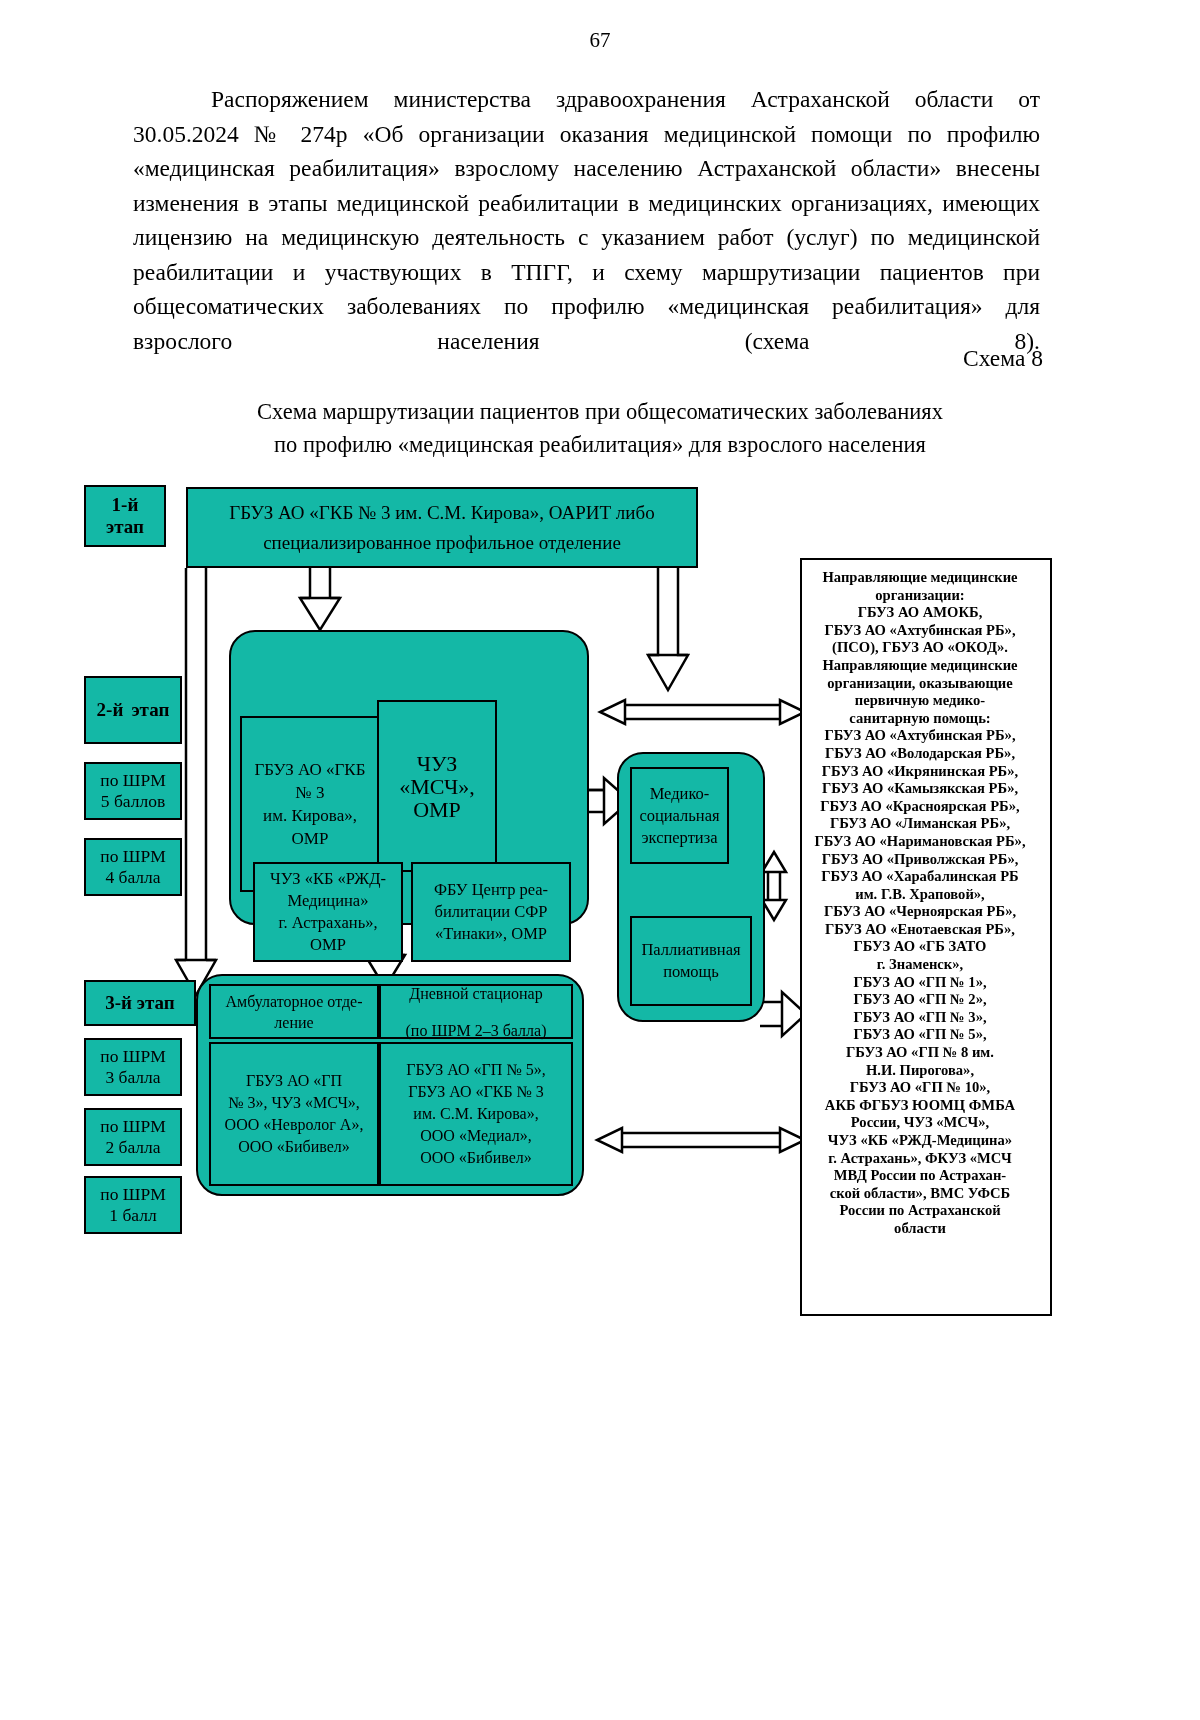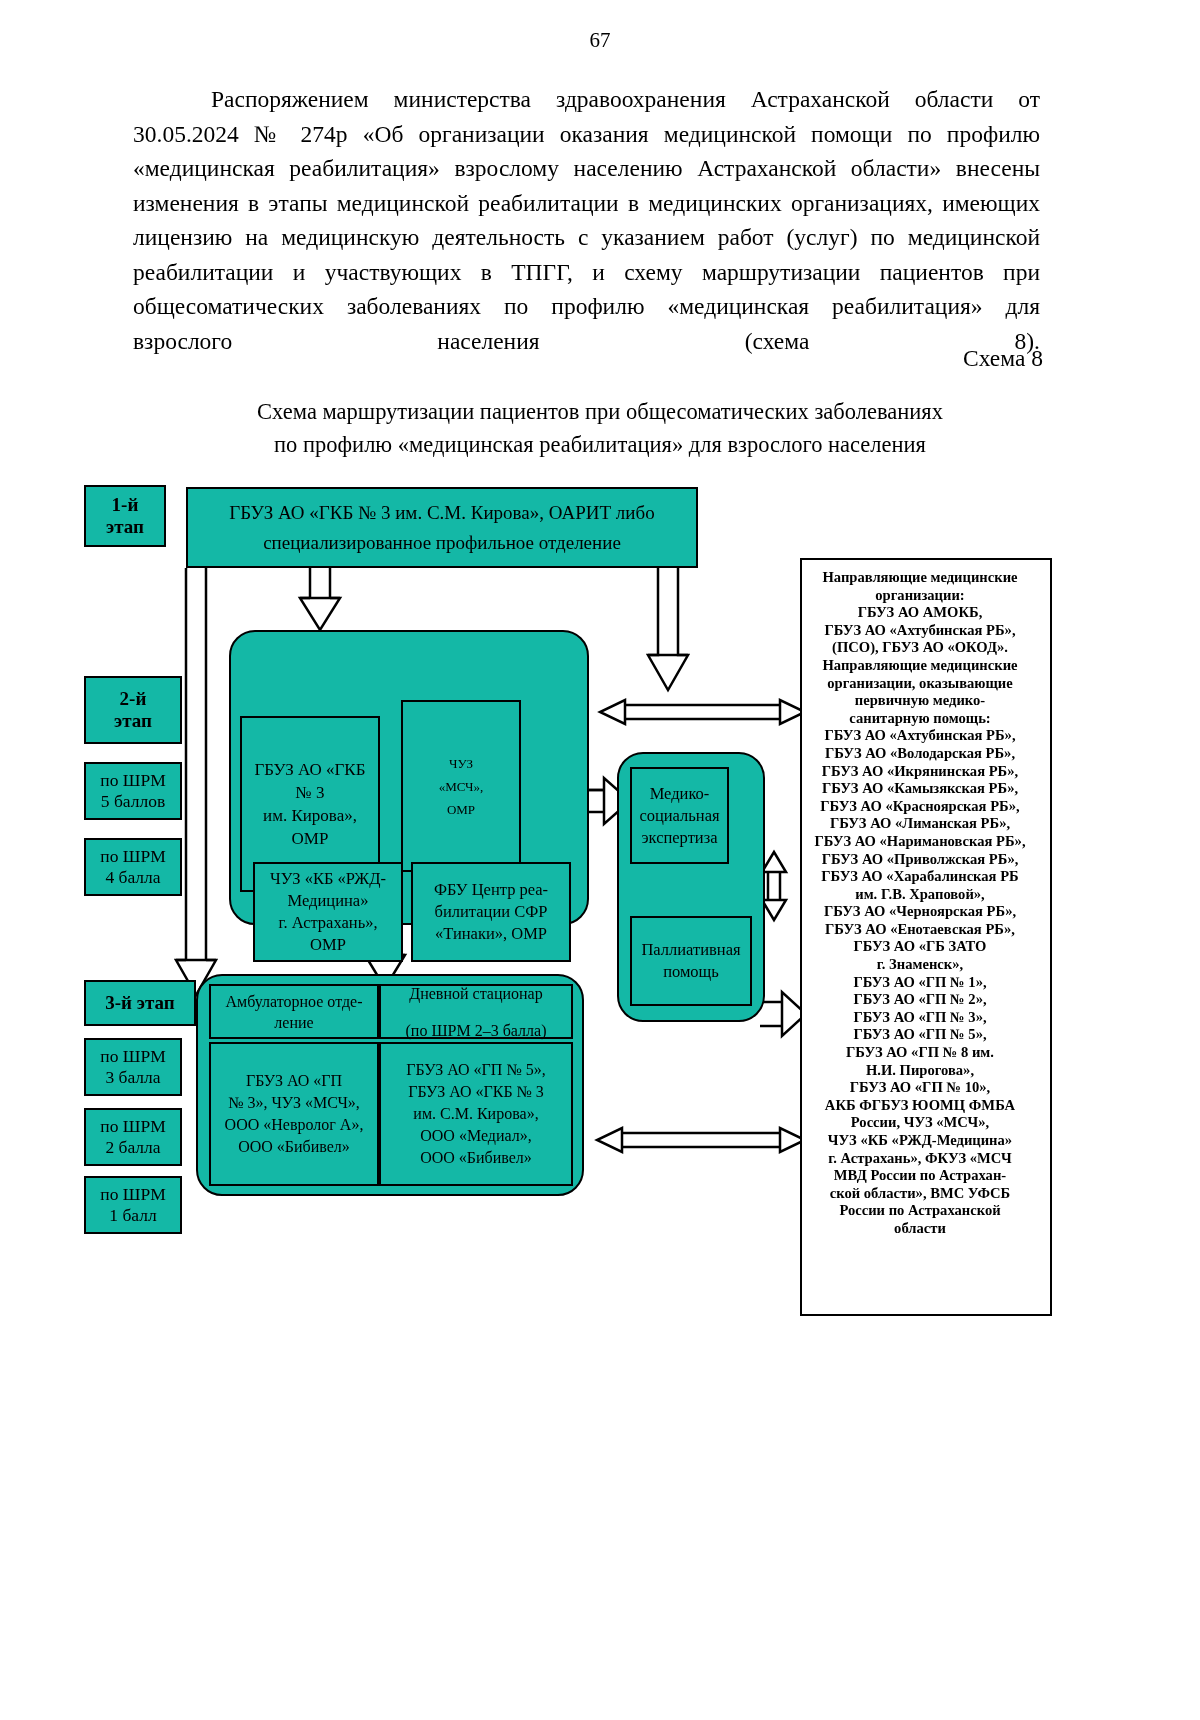--- a/index.html
+++ b/index.html
@@ -142,21 +142,21 @@
       <polygon class="ar" points="780,1128 780,1152 805,1140 780,1128"></polygon>
       <path class="ln" d="M622,1133 L780,1133"></path>
       <path class="ln" d="M622,1147 L780,1147"></path>
     </svg>
 
     <div class="bx stage" style="left:84px;top:485px;width:82px;height:62px;flex-direction:column;">
       <span>1-й</span>
       <span>этап</span>
     </div>
 
-    <div class="bx stage" style="left:84px;top:676px;width:98px;height:68px;flex-direction:column;">
+    <div class="bx stage" style="left:84px;top:676px;width:98px;height:68px;flex-direction:row;">
       <span>2-й</span>
       <span>этап</span>
     </div>
 
     <div class="bx shrm" style="left:84px;top:762px;width:98px;height:58px;flex-direction:column;">
       <span>по ШРМ</span>
       <span>5 баллов</span>
     </div>
 
     <div class="bx shrm" style="left:84px;top:838px;width:98px;height:58px;flex-direction:column;">
@@ -190,21 +190,21 @@
 
     <div class="bx round" style="left:229px;top:630px;width:360px;height:295px;"></div>
 
     <div class="bx" style="left:240px;top:716px;width:140px;height:176px;flex-direction:column;font-size:17px;line-height:23px;">
       <span>ГБУЗ АО «ГКБ</span>
       <span>№ 3</span>
       <span>им. Кирова»,</span>
       <span>ОМР</span>
     </div>
 
-    <div class="bx" style="left:377px;top:700px;width:120px;height:172px;flex-direction:column;font-size:13px;line-height:23px;margin-left:24px;">
+    <div class="bx" style="left:377px;top:700px;width:120px;height:172px;flex-direction:column;font-size:22px;line-height:23px;">
       <span>ЧУЗ</span>
       <span>«МСЧ»,</span>
       <span>ОМР</span>
     </div>
 
 
     <div class="bx" style="left:253px;top:862px;width:150px;height:100px;flex-direction:column;font-size:16.5px;line-height:22px;">
       <span>ЧУЗ «КБ «РЖД-</span>
       <span>Медицина»</span>
       <span>г. Астрахань»,</span>

